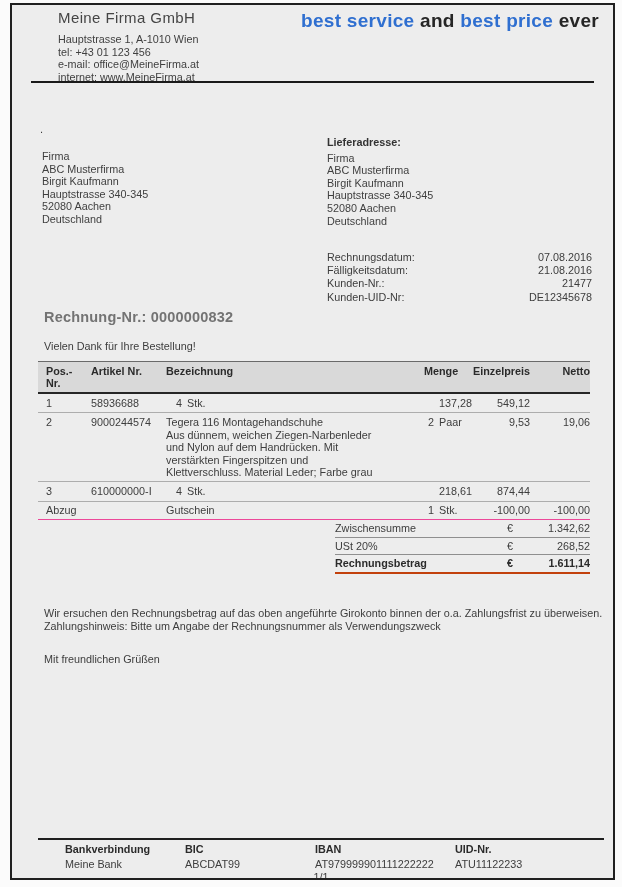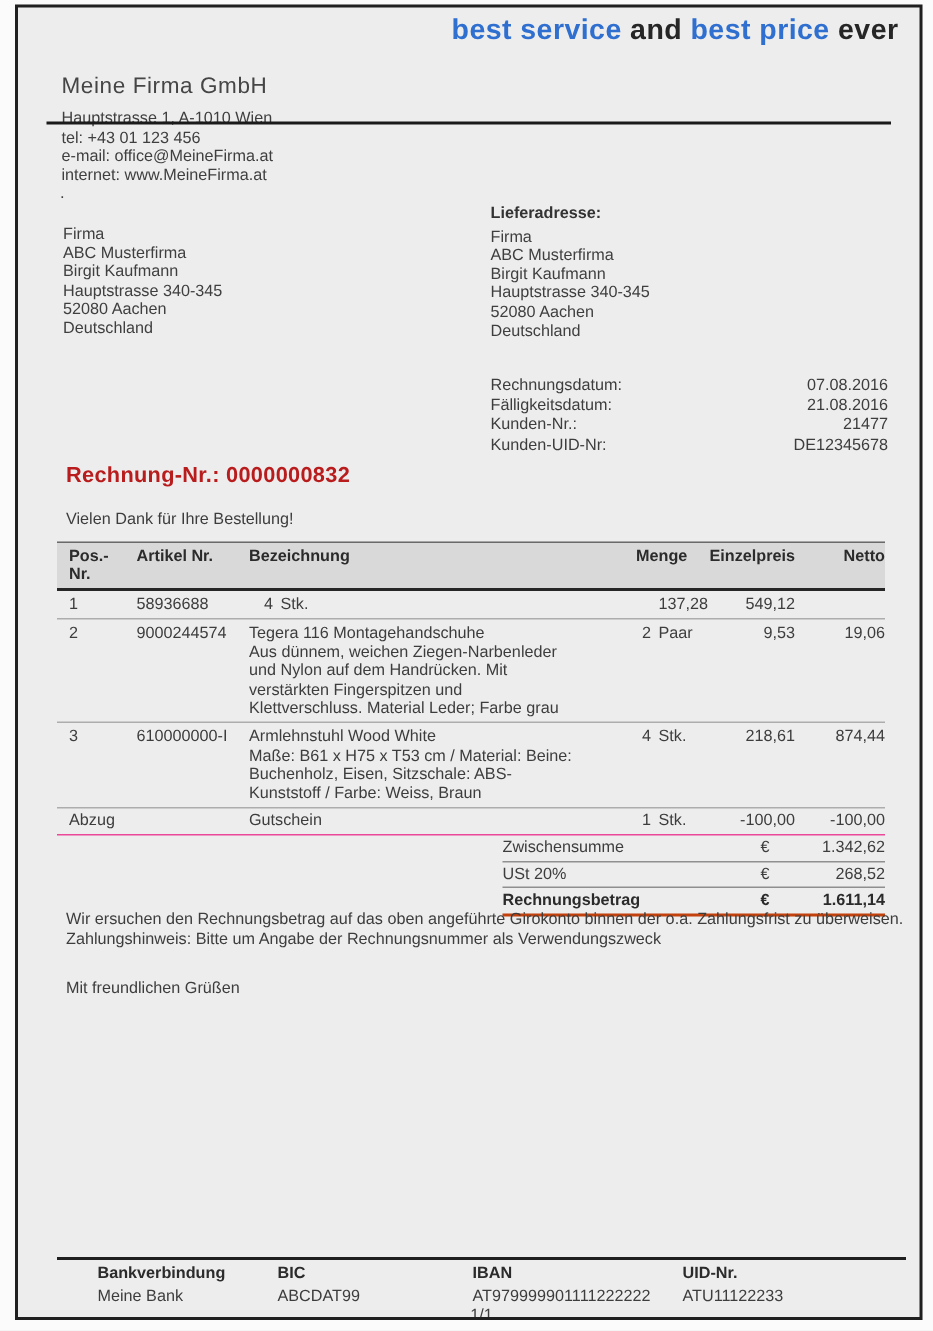--- a/index.html
+++ b/index.html
@@ -9,21 +9,21 @@
     font-family:"Liberation Sans", sans-serif;
     color:#3d3d3d;
     -webkit-font-smoothing:antialiased;
   }
   .page{
     position:absolute;left:10px;top:3px;width:605px;height:877px;
     background:#ededed;border:2px solid #202020;box-sizing:border-box;
     overflow:hidden;
   }
   
-  .co-block{position:absolute;left:29px;top:4px;margin-top:40px;}
+  .co-block{position:absolute;left:46px;top:4px;}
   .co-name{font-size:15px;color:#454545;letter-spacing:.4px;margin-bottom:7px;}
   .co-line{font-size:10.8px;line-height:12.5px;color:#3f3f3f;}
   .logo{position:absolute;top:2px;right:14px;text-align:right;line-height:1;}
   .logo-word{font-weight:bold;letter-spacing:1px;white-space:nowrap;}
   .lg-big{font-size:42px;}
   .lg-small{font-size:31px;}
   .lg-black{color:#1c1c1c;}
   .lg-blue{color:#2a6bdb;}
   .logo-tag{font-weight:bold;font-size:19px;margin-top:4px;letter-spacing:.3px;white-space:nowrap;}
   .tag-blue{color:#2f6fd0;}
@@ -32,21 +32,21 @@
   
   .win-dot{position:absolute;left:28px;top:118px;font-size:11px;}
   .addr{font-size:10.8px;line-height:12.6px;color:#3f3f3f;}
   .addr-bill{position:absolute;left:30px;top:145px;}
   .addr-ship{position:absolute;left:315px;top:131px;}
   .addr-ship .ship-label{font-weight:bold;margin-bottom:3px;font-size:10.8px;color:#333;}
   
   .meta{position:absolute;left:315px;top:246px;width:265px;font-size:10.8px;line-height:13.2px;}
   .meta-row{display:flex;justify-content:space-between;}
   
-  .inv-title{position:absolute;left:32px;top:304px;font-size:14.5px;font-weight:bold;color:#b91c1c;letter-spacing:.2px;}
+  .inv-title{position:absolute;left:32px;top:304px;font-size:14.5px;font-weight:bold;color:#737373;letter-spacing:.2px;}
   .thanks{position:absolute;left:32px;top:335px;font-size:10.8px;}
   
   .tbl{position:absolute;left:26px;top:356px;width:552px;font-size:10.8px;}
   .trow{display:grid;grid-template-columns:45px 75px 252px 62px 58px 60px;}
   .thead{
     background:#d9d9d9;font-weight:bold;color:#2b2b2b;
     border-top:1px solid #6a6a6a;border-bottom:2px solid #262626;
     padding:3px 0 3px 0;
   }
   .c-pos{padding-left:8px;}
@@ -174,26 +174,20 @@
         <div class="dline">Klettverschluss. Material Leder; Farbe grau</div>
       </div>
       <div class="c-menge"><span class="qty">2</span><span class="unit">Paar</span></div>
       <div class="c-price">9,53</div>
       <div class="c-netto">19,06</div>
     </div>
 
     <div class="trow item">
       <div class="c-pos">3</div>
       <div class="c-art">610000000-I</div>
-      <div class="c-desc">
-        <div class="dline">Armlehnstuhl Wood White</div>
-        <div class="dline">Maße: B61 x H75 x T53 cm / Material: Beine:</div>
-        <div class="dline">Buchenholz, Eisen, Sitzschale: ABS-</div>
-        <div class="dline">Kunststoff / Farbe: Weiss, Braun</div>
-      </div>
       <div class="c-menge"><span class="qty">4</span><span class="unit">Stk.</span></div>
       <div class="c-price">218,61</div>
       <div class="c-netto">874,44</div>
     </div>
 
     <div class="trow deduct">
       <div class="c-pos">Abzug</div>
       <div class="c-art"></div>
       <div class="c-desc">Gutschein</div>
       <div class="c-menge"><span class="qty">1</span><span class="unit">Stk.</span></div>

